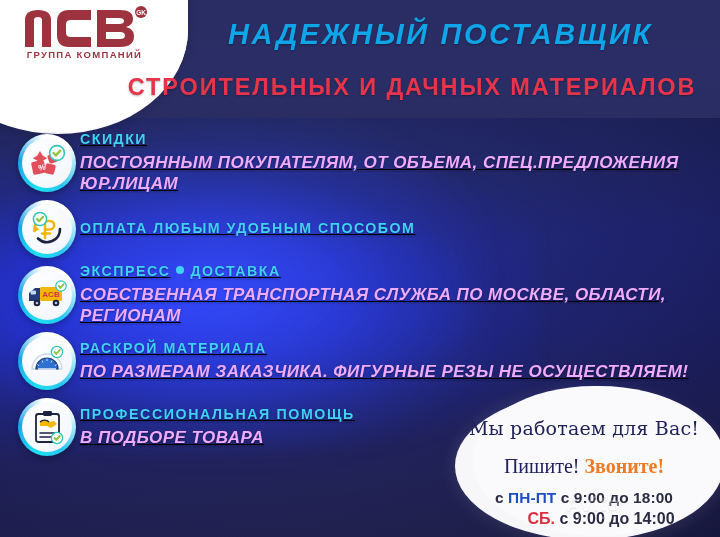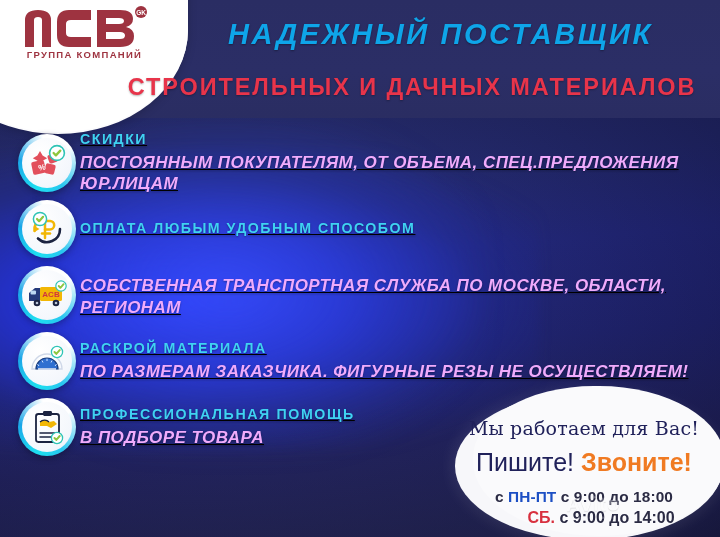--- a/index.html
+++ b/index.html
@@ -61,22 +61,22 @@
   .feat:nth-child(5) .feat-title,.feat:nth-child(6) .feat-title{letter-spacing:1.6px;}
   
   .callout{position:absolute;left:455px;top:392px;width:268px;height:148px;}
   .callout-oval{position:absolute;left:0;top:0;width:268px;height:148px;
     background:#f7f7fa;border-radius:50%/50%;box-shadow:0 0 18px rgba(255,255,255,.12);}
   .callout-oval2{position:absolute;left:18px;top:-6px;width:252px;height:150px;
     background:#fafafc;border-radius:48% 50% 50% 50%;}
   .callout-txt{position:absolute;left:0;top:0;width:258px;text-align:center;}
   .c-line1{font-family:"DejaVu Serif","Liberation Serif",serif;font-size:19px;color:#20215a;
     font-weight:400;margin-top:25px;letter-spacing:.2px;}
-  .c-line2{font-family:Liberation Sans, sans-serif;font-size:25px;color:#20215a;
-    margin-top:9px;}
+  .c-line2{font-family:Liberation Serif, serif;font-size:20px;color:#20215a;
+    margin-top:16px;}
   .c-line2 .orange{color:#f07a22;font-weight:700;}
   .c-hours{font-size:15.4px;color:#2b2b44;margin-top:11px;font-weight:700;letter-spacing:.1px;}
   .c-hours2{font-size:16px;color:#2b2b44;margin-top:3px;font-weight:700;padding-left:34px;}
   .c-hours .wd{color:#1c4fc4;}
   .c-hours2 .sat{color:#d8303f;}
   
   .watermark{position:absolute;left:566px;top:492px;width:152px;height:44px;
     opacity:.30;pointer-events:none;}
   .wm-text{font-size:20px;font-weight:700;color:#ffffff;letter-spacing:1px;
     text-shadow:0 1px 1px rgba(0,0,0,.35);transform:rotate(-1deg);}
@@ -175,20 +175,23 @@
             <circle cx="12" cy="30" r="3.3" fill="#1b2340"></circle>
               <circle cx="12" cy="30" r="1.3" fill="#b9c4d8"></circle>
             <circle cx="31" cy="30" r="3.3" fill="#1b2340"></circle>
               <circle cx="31" cy="30" r="1.3" fill="#b9c4d8"></circle>
             <circle cx="36" cy="13" r="5.2" fill="#fff" stroke="#2ec4b6" stroke-width="1.2"></circle>
             <path d="M33.7 13 l1.7 1.8 3.2 -3.6" stroke="#8ec63f" stroke-width="1.9" fill="none" stroke-linecap="round" stroke-linejoin="round"></path>
           </svg>
         </div>
       </div>
       <div class="feat-text">
+        <div class="feat-title">
+          <span>ЭКСПРЕСС</span><span class="dot"></span><span>ДОСТАВКА</span>
+        </div>
         <div class="feat-sub">СОБСТВЕННАЯ ТРАНСПОРТНАЯ СЛУЖБА ПО МОСКВЕ, ОБЛАСТИ, РЕГИОНАМ</div>
       </div>
     </div>
 
     <div class="feat">
       <div class="feat-icon">
         <div class="ring"></div>
         <div class="disc">
           <svg width="42" height="42" viewBox="0 0 42 42">
             <path d="M6 29 a15 15 0 0 1 30 0 Z" fill="none" stroke="#cfd8e8" stroke-width="1.4"></path>

